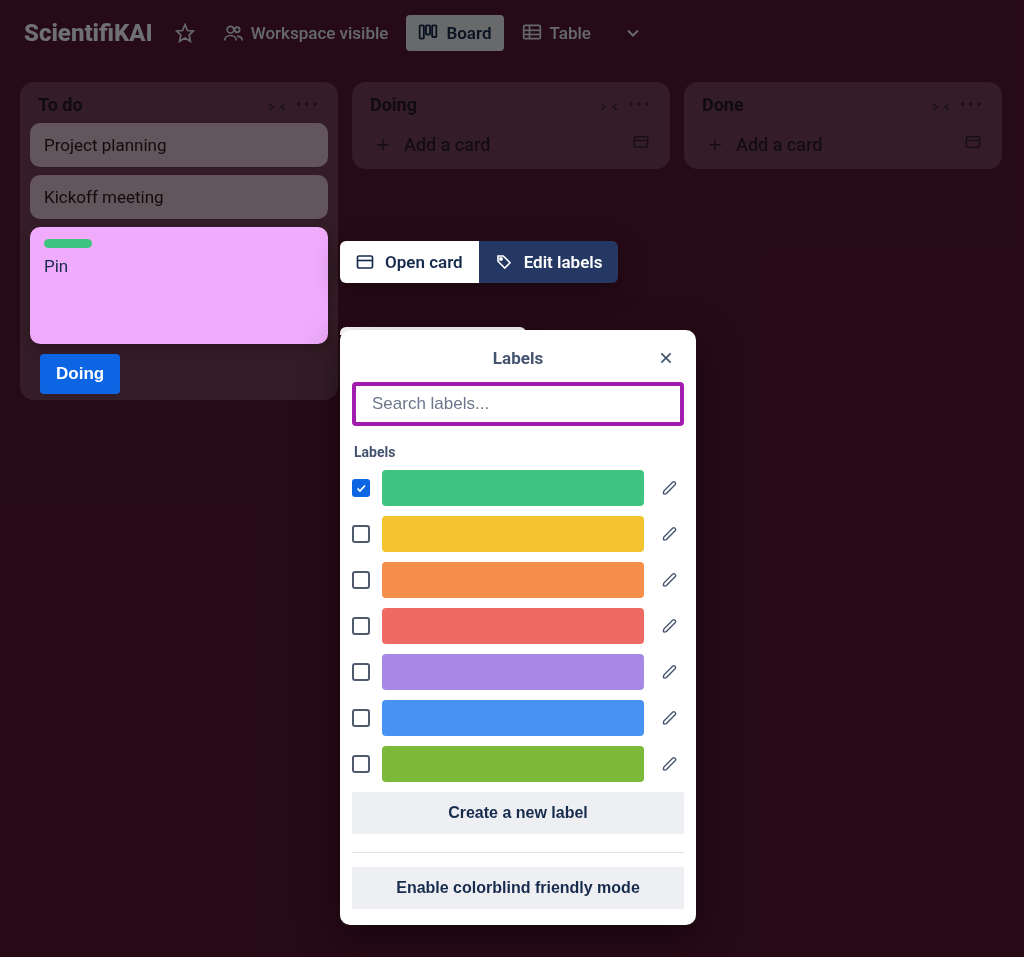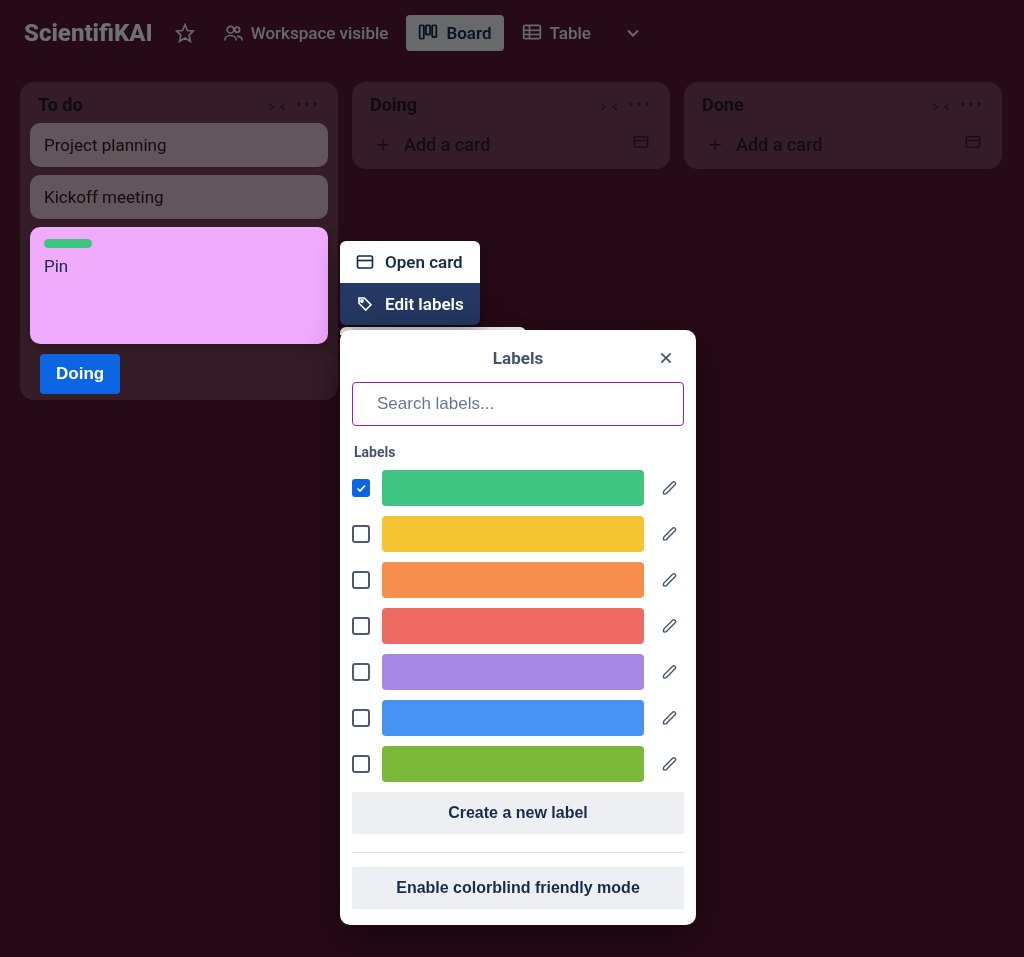--- a/index.html
+++ b/index.html
@@ -76,21 +76,21 @@
     margin-top:10px; margin-left:10px; position:relative; z-index:20;
     background:#0C66E4; color:#fff; border:none; border-radius:4px;
     padding:10px 16px; font-size:17px; font-weight:600;
   }
 
   .list--todo{ padding-bottom:6px; }
 
   
   .ctx-menu{
     position:absolute; left:340px; top:241px; z-index:30;
-    display:flex; flex-direction:column; border-radius:6px; overflow:hidden;
+    display:flex; flex-direction:row; border-radius:6px; overflow:hidden;
     box-shadow:0 8px 24px rgba(0,0,0,0.35);
   }
   .ctx-item{
     display:flex; align-items:center; gap:11px; padding:11px 16px;
     font-size:17px; font-weight:600; white-space:nowrap;
   }
   .ctx-item svg{flex:0 0 auto;}
   .ctx-item.light{ background:#fff; color:#172B4D; border-bottom-left-radius:0; border-bottom-right-radius:0;}
   .ctx-item.active{ background:#243863; color:#fff;}
   .ctx-tail-hint{
@@ -107,22 +107,22 @@
   }
   .popover-header{
     position:relative; text-align:center; font-weight:700; font-size:17px;
     color:#44546F; padding:6px 0 14px 0;
   }
   .pop-close{
     position:absolute; right:6px; top:2px; color:#44546F; font-size:22px;
     line-height:1; padding:4px;
   }
   .search-input{
-    width:100%; height:44px; border:1px solid #a21caf; border-radius:4px;
-    padding:0 24px; font-size:17px; color:#172B4D;
+    width:100%; height:44px; border:4px solid #a21caf; border-radius:4px;
+    padding:0 16px; font-size:17px; color:#172B4D;
   }
   .search-input::placeholder{ color:#6B778C; }
 
   .section-label{
     font-size:14px; font-weight:700; color:#44546F; margin:18px 2px 10px 2px;
   }
   .label-row{
     display:flex; align-items:center; gap:12px; margin-bottom:10px;
   }
   .chk{

